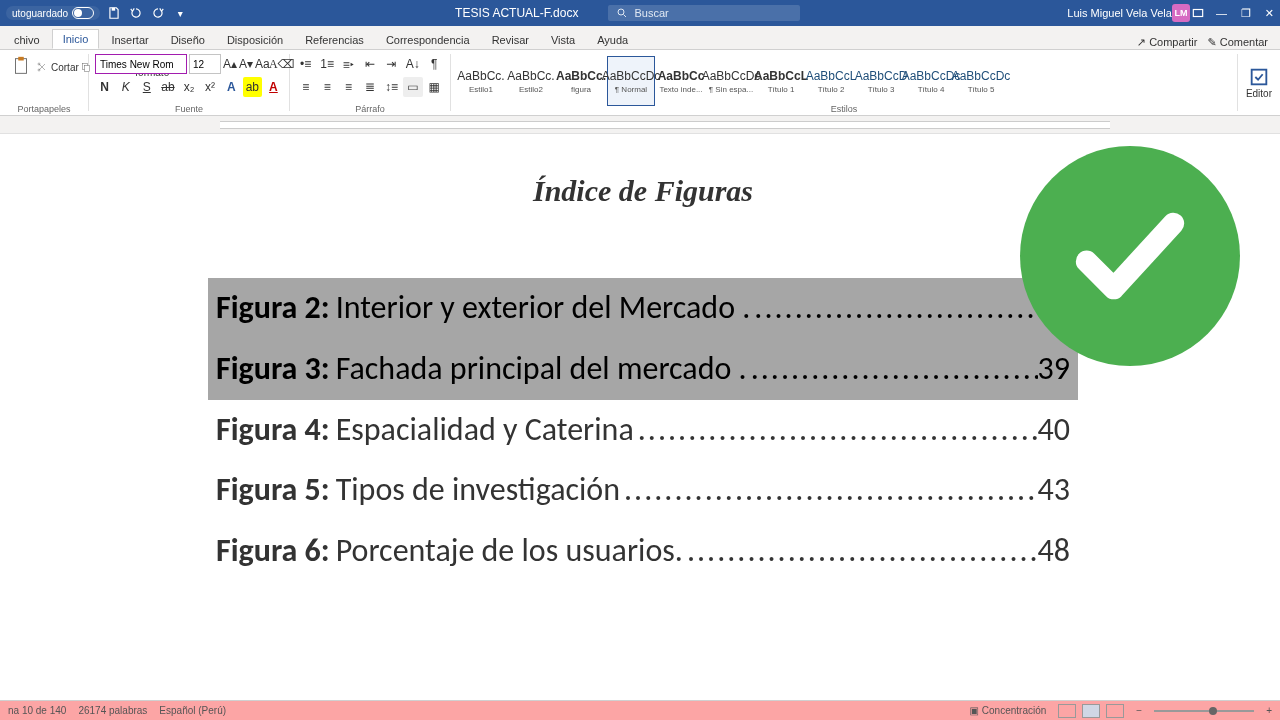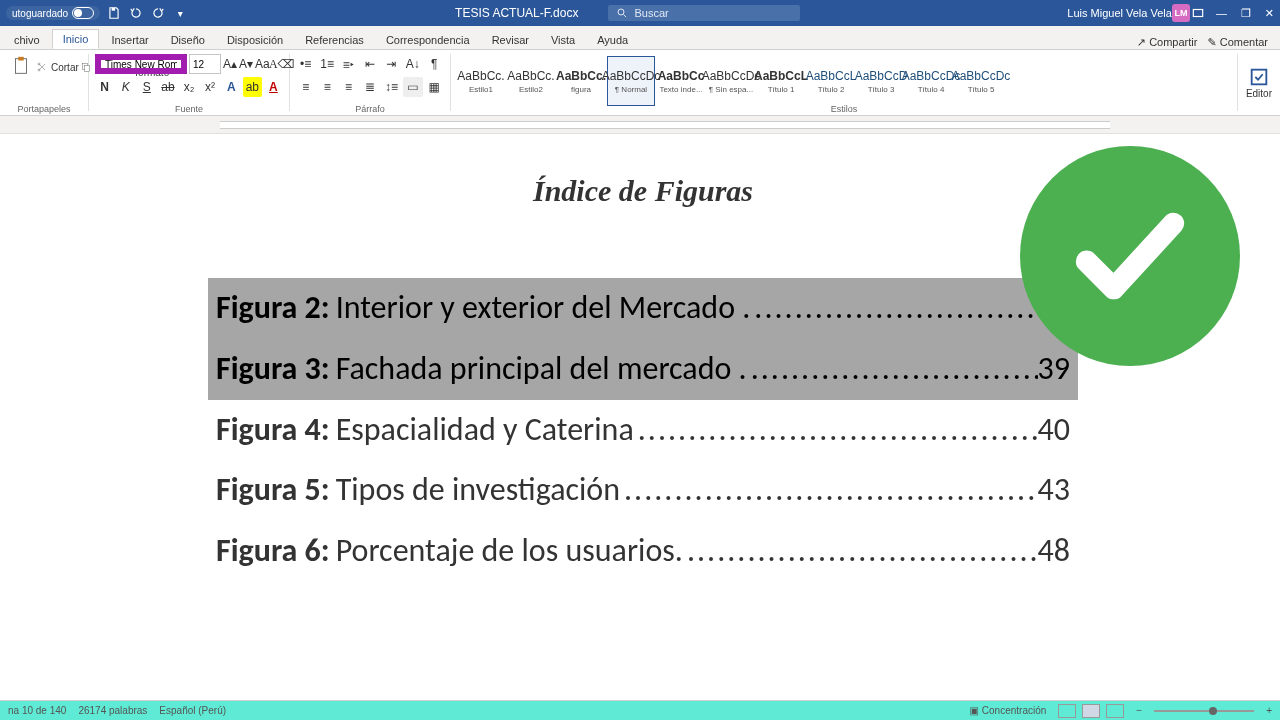--- a/index.html
+++ b/index.html
@@ -88,21 +88,21 @@
   .mini-btn { display:flex; align-items:center; gap:3px; font-size:10px; cursor:pointer; }
   .mini-btn svg { width:12px; height:12px; }
   .paste-big { display:flex; flex-direction:column; align-items:center; justify-content:center; padding:0 4px; cursor:pointer; }
   .paste-big svg { width:22px; height:22px; }
 
   
   .font-row {
     display:flex; align-items:center; gap:2px; margin-bottom:3px;
   }
   .font-name {
-    width: 92px; height:20px; border:6px solid #a21caf;
+    width: 92px; height:20px; border:1px solid #a21caf;
     font-size:10px; padding:0 4px; background:#fff;
   }
   .font-size-box {
     width:32px; height:20px; border:1px solid #c4c4c4;
     font-size:10px; padding:0 3px; background:#fff;
   }
   .ico-btn {
     width:20px; height:20px; display:flex; align-items:center; justify-content:center;
     cursor:pointer; font-size:12px; border-radius:2px;
   }
@@ -174,21 +174,21 @@
   .badge {
     position:absolute; right:40px; top:12px; width:220px; height:220px;
     border-radius:50%; background:#4caf50;
     display:flex; align-items:center; justify-content:center;
   }
   .badge svg { width:130px; height:130px; fill:#fff; }
 
   
   .status-bar {
     position:absolute; left:0; right:0; bottom:0; height:20px;
-    background:#5eead4; border-top:1px solid #d0d0d0;
+    background:#fca5a5; border-top:1px solid #d0d0d0;
     display:flex; align-items:center; font-size:10px; color:#555; padding:0 8px; gap:12px;
   }
   .status-bar .sp { flex:1; }
   .view-btns { display:flex; gap:6px; }
   .view-btns .vb { width:18px; height:14px; border:1px solid #999; cursor:pointer; }
   .zoom-slider {
     width:100px; height:2px; background:#999; position:relative;
   }
   .zoom-slider::after{
     content:""; position:absolute; width:8px; height:8px; background:#666; border-radius:50%;

